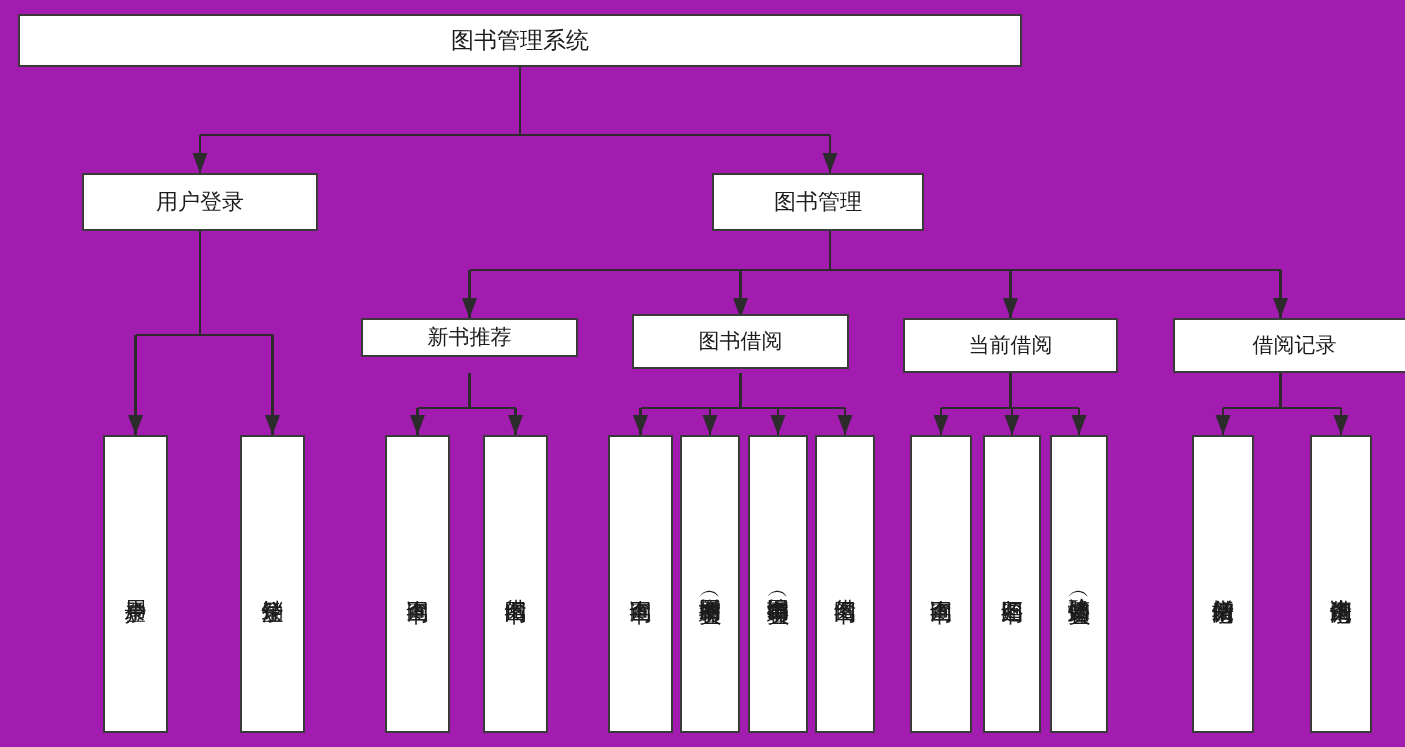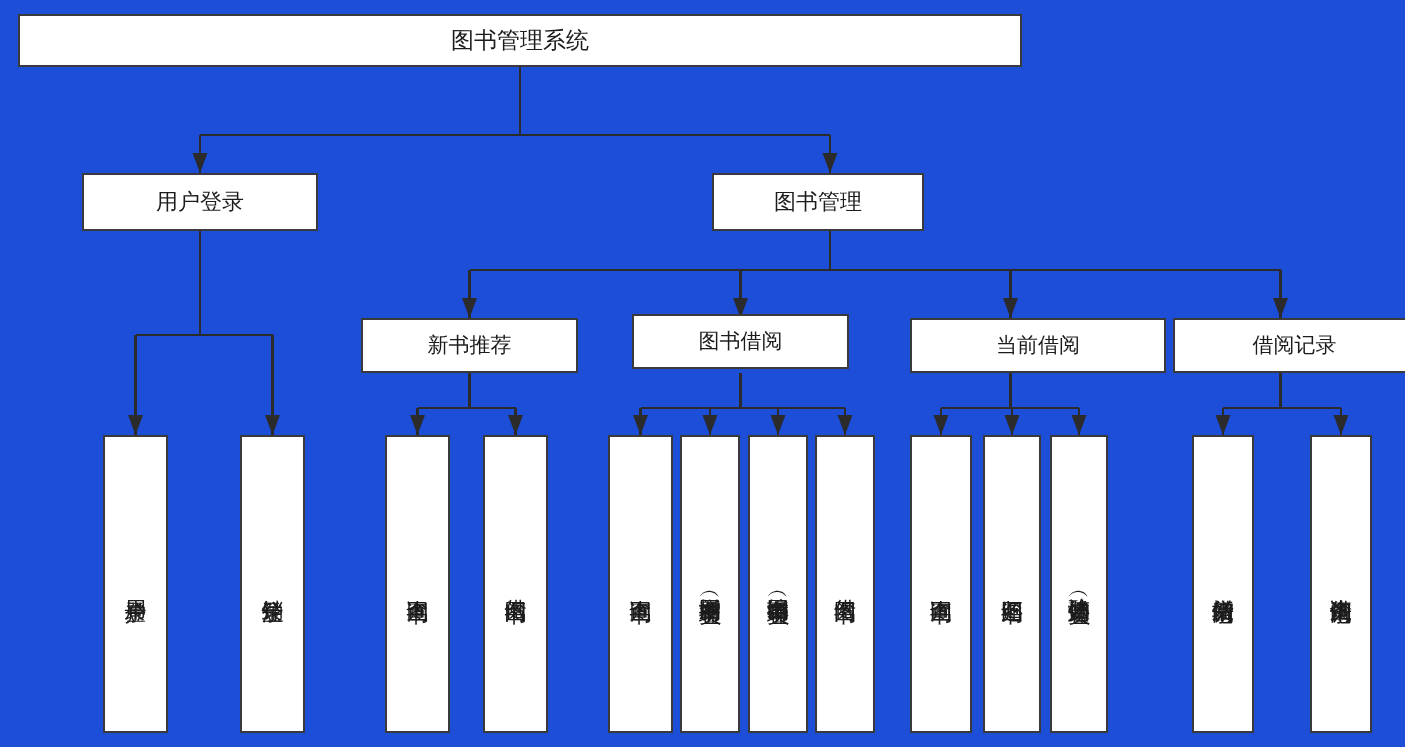--- a/index.html
+++ b/index.html
@@ -12,21 +12,21 @@
     width: 1405px;
     height: 747px;
     font-family: "Liberation Sans", "DejaVu Sans", sans-serif;
     overflow: hidden;
     position: relative;
   }
   #diagram-root {
     position: relative;
     width: 1405px;
     height: 747px;
-    background: #1d4ed8;
+    background: #a21caf;
   }
   svg.diagram-canvas {
     position: absolute;
     left: 0;
     top: 0;
     width: 1405px;
     height: 747px;
     display: block;
   }
   
@@ -142,27 +142,27 @@
   <div id="nodes-layer">
       <div class="node-box node-root" style="left: 18px; top: 14px; width: 1004px; height: 53px;">
         <span class="node-label">图书管理系统</span>
       </div>
       <div class="node-box node-level1" style="left: 82px; top: 173px; width: 236px; height: 58px;">
         <span class="node-label">用户登录</span>
       </div>
       <div class="node-box node-level1" style="left: 712px; top: 173px; width: 212px; height: 58px;">
         <span class="node-label">图书管理</span>
       </div>
-      <div class="node-box node-level2" style="left: 361px; top: 318px; width: 217px; height: 55px;">
+      <div class="node-box node-level2" style="left: 361px; top: 318px; width: 217px; height: 39px;">
         <span class="node-label">新书推荐</span>
       </div>
       <div class="node-box node-level2" style="left: 632px; top: 314px; width: 217px; height: 55px;">
         <span class="node-label">图书借阅</span>
       </div>
-      <div class="node-box node-level2" style="left: 903px; top: 318px; width: 256px; height: 55px; margin-left: 7px;">
+      <div class="node-box node-level2" style="left: 903px; top: 318px; width: 215px; height: 55px;">
         <span class="node-label">当前借阅</span>
       </div>
       <div class="node-box node-level2" style="left: 1173px; top: 318px; width: 243px; height: 55px;">
         <span class="node-label">借阅记录</span>
       </div>
       <div class="node-box node-leaf node-leaf" style="left: 103px; top: 435px; width: 65px; height: 298px;">
         <span class="node-label">用户登录</span>
       </div>
       <div class="node-box node-leaf node-leaf" style="left: 240px; top: 435px; width: 65px; height: 298px;">
         <span class="node-label">注销登录</span>

